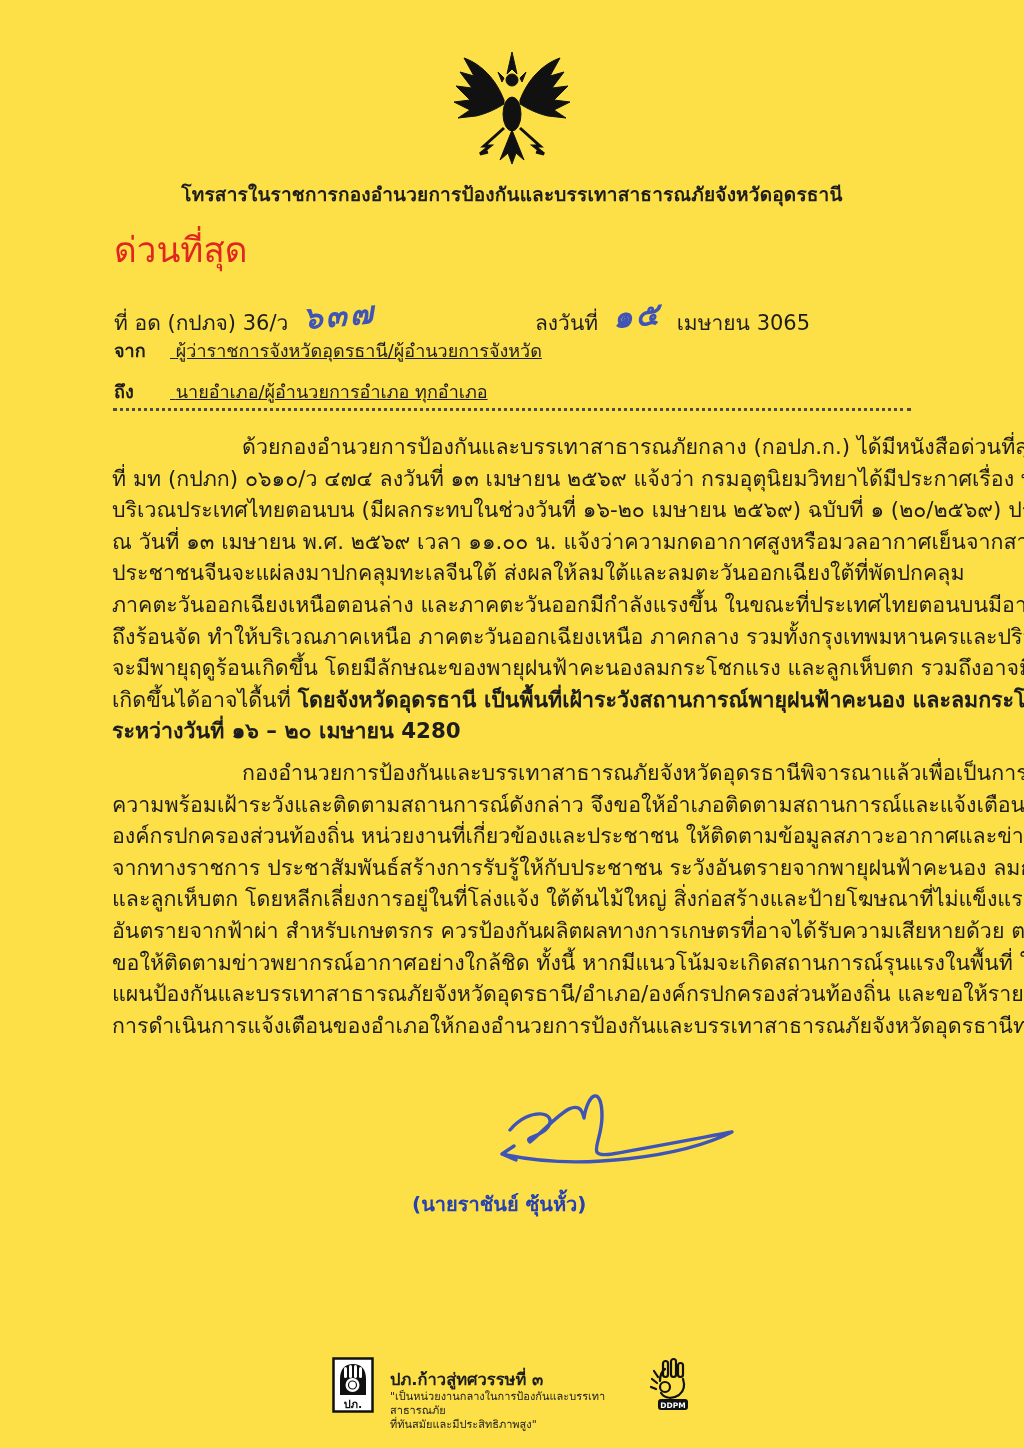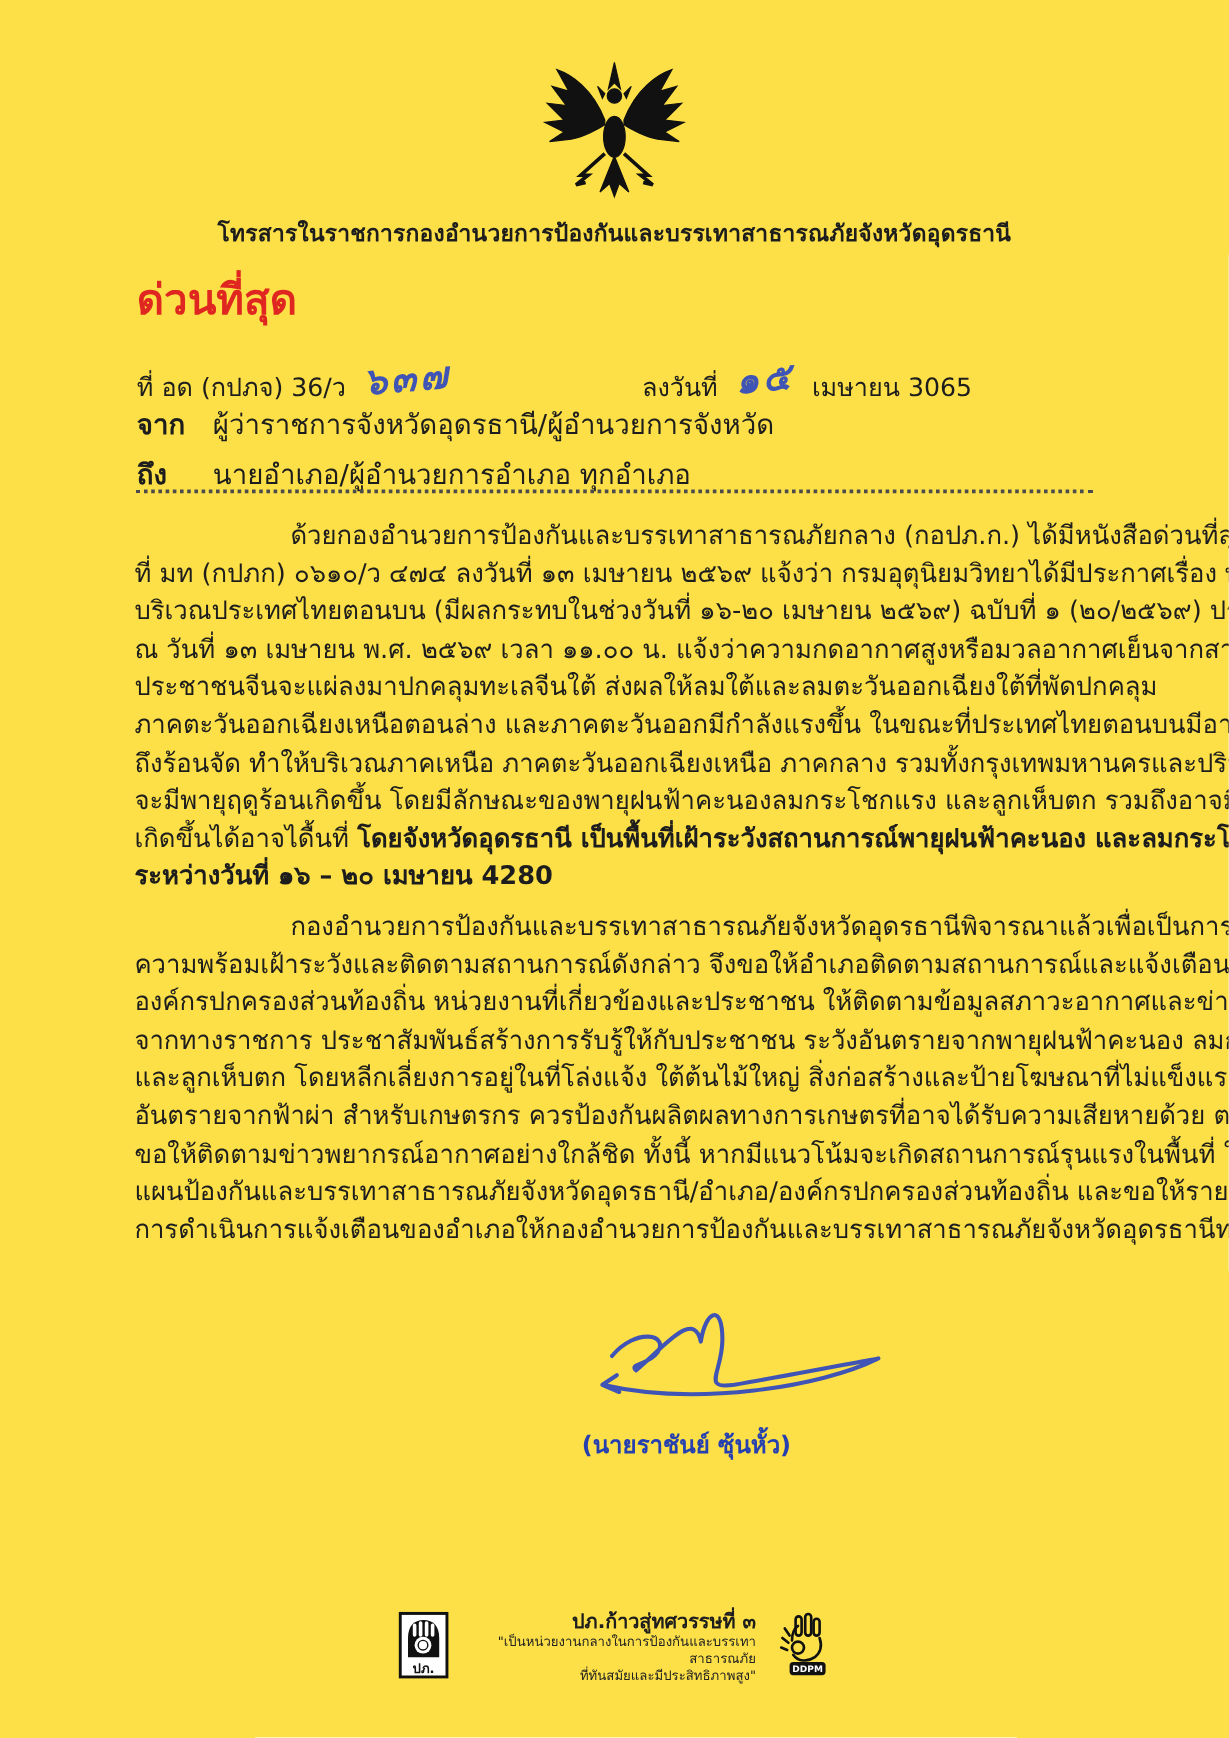--- a/index.html
+++ b/index.html
@@ -13,54 +13,54 @@
     position:relative;width:1024px;height:1448px;background:#fde047;
     font-family:"DejaVu Sans","Liberation Sans",sans-serif;color:var(--text);
     overflow:hidden;
   }
   .garuda{position:absolute;top:50px;left:50%;transform:translateX(-50%);}
   .doc-title{
     position:absolute;top:179px;left:0;width:100%;text-align:center;
     font-size:19px;font-weight:bold;letter-spacing:.2px;
   }
   .urgency{
-    position:absolute;top:222px;left:114px;font-size:35px;font-weight:bold;
+    position:absolute;top:222px;left:114px;font-size:35px;font-weight:normal;
     color:var(--red);
   }
   .ref-row{position:absolute;top:294px;left:114px;font-size:21px;white-space:nowrap;}
   .date-row{position:absolute;top:294px;left:535px;font-size:21px;white-space:nowrap;}
   .handwrite{
     display:inline-block;color:var(--ink-blue);font-size:31px;font-style:italic;
     font-weight:bold;transform:rotate(-5deg) translateY(-4px);margin:0 8px;
     letter-spacing:3px;
   }
-  .field-row{position:absolute;left:114px;font-size:23px;white-space:nowrap;}
+  .field-row{position:absolute;left:114px;font-size:18px;white-space:nowrap;text-decoration:underline;}
   .field-row .lbl{display:inline-block;width:56px;font-weight:bold;}
   .from-row{top:336px;}
   .to-row{top:377px;}
   .sep{
     position:absolute;top:404px;left:113px;width:798px;height:4px;
     border-bottom:3px dotted #4c4c4c;
   }
   .doc-paragraph{position:absolute;left:112px;width:806px;}
   .para1{top:431px;}
   .para2{top:757px;}
   .body-line{font-size:21.4px;height:31.6px;line-height:31.6px;white-space:nowrap;}
   .doc-paragraph .body-line:first-child{padding-left:130px;}
   .body-line .bold{font-weight:bold;}
   .signature-svg{position:absolute;top:1082px;left:462px;}
-  .sig-block{position:absolute;top:1190px;left:412px;width:320px;text-align:center;}
+  .sig-block{position:absolute;top:1190px;left:412px;width:320px;text-align:left;}
   .sig-name{font-size:20px;font-weight:bold;color:var(--name-blue);line-height:29px;}
   .sig-pos1{font-size:21px;font-weight:bold;color:var(--name-blue);line-height:28px;}
   .sig-pos2{font-size:20px;color:#242424;line-height:27px;}
   .footer{
     position:absolute;top:1342px;left:50%;transform:translateX(-50%);
     display:flex;align-items:center;gap:16px;
   }
-  .footer-center{text-align:right;max-width:240px;}
+  .footer-center{text-align:left;max-width:240px;margin-top:28px;}
   .footer-heading{font-size:16.5px;font-weight:bold;line-height:20px;}
   .footer-tagline{font-size:11px;line-height:14px;color:#222;}
   .logo-box-label{font-size:11px;font-weight:bold;}
 </style>
 </head>
 <body>
 
 <div class="page">
 
   <div class="garuda">

